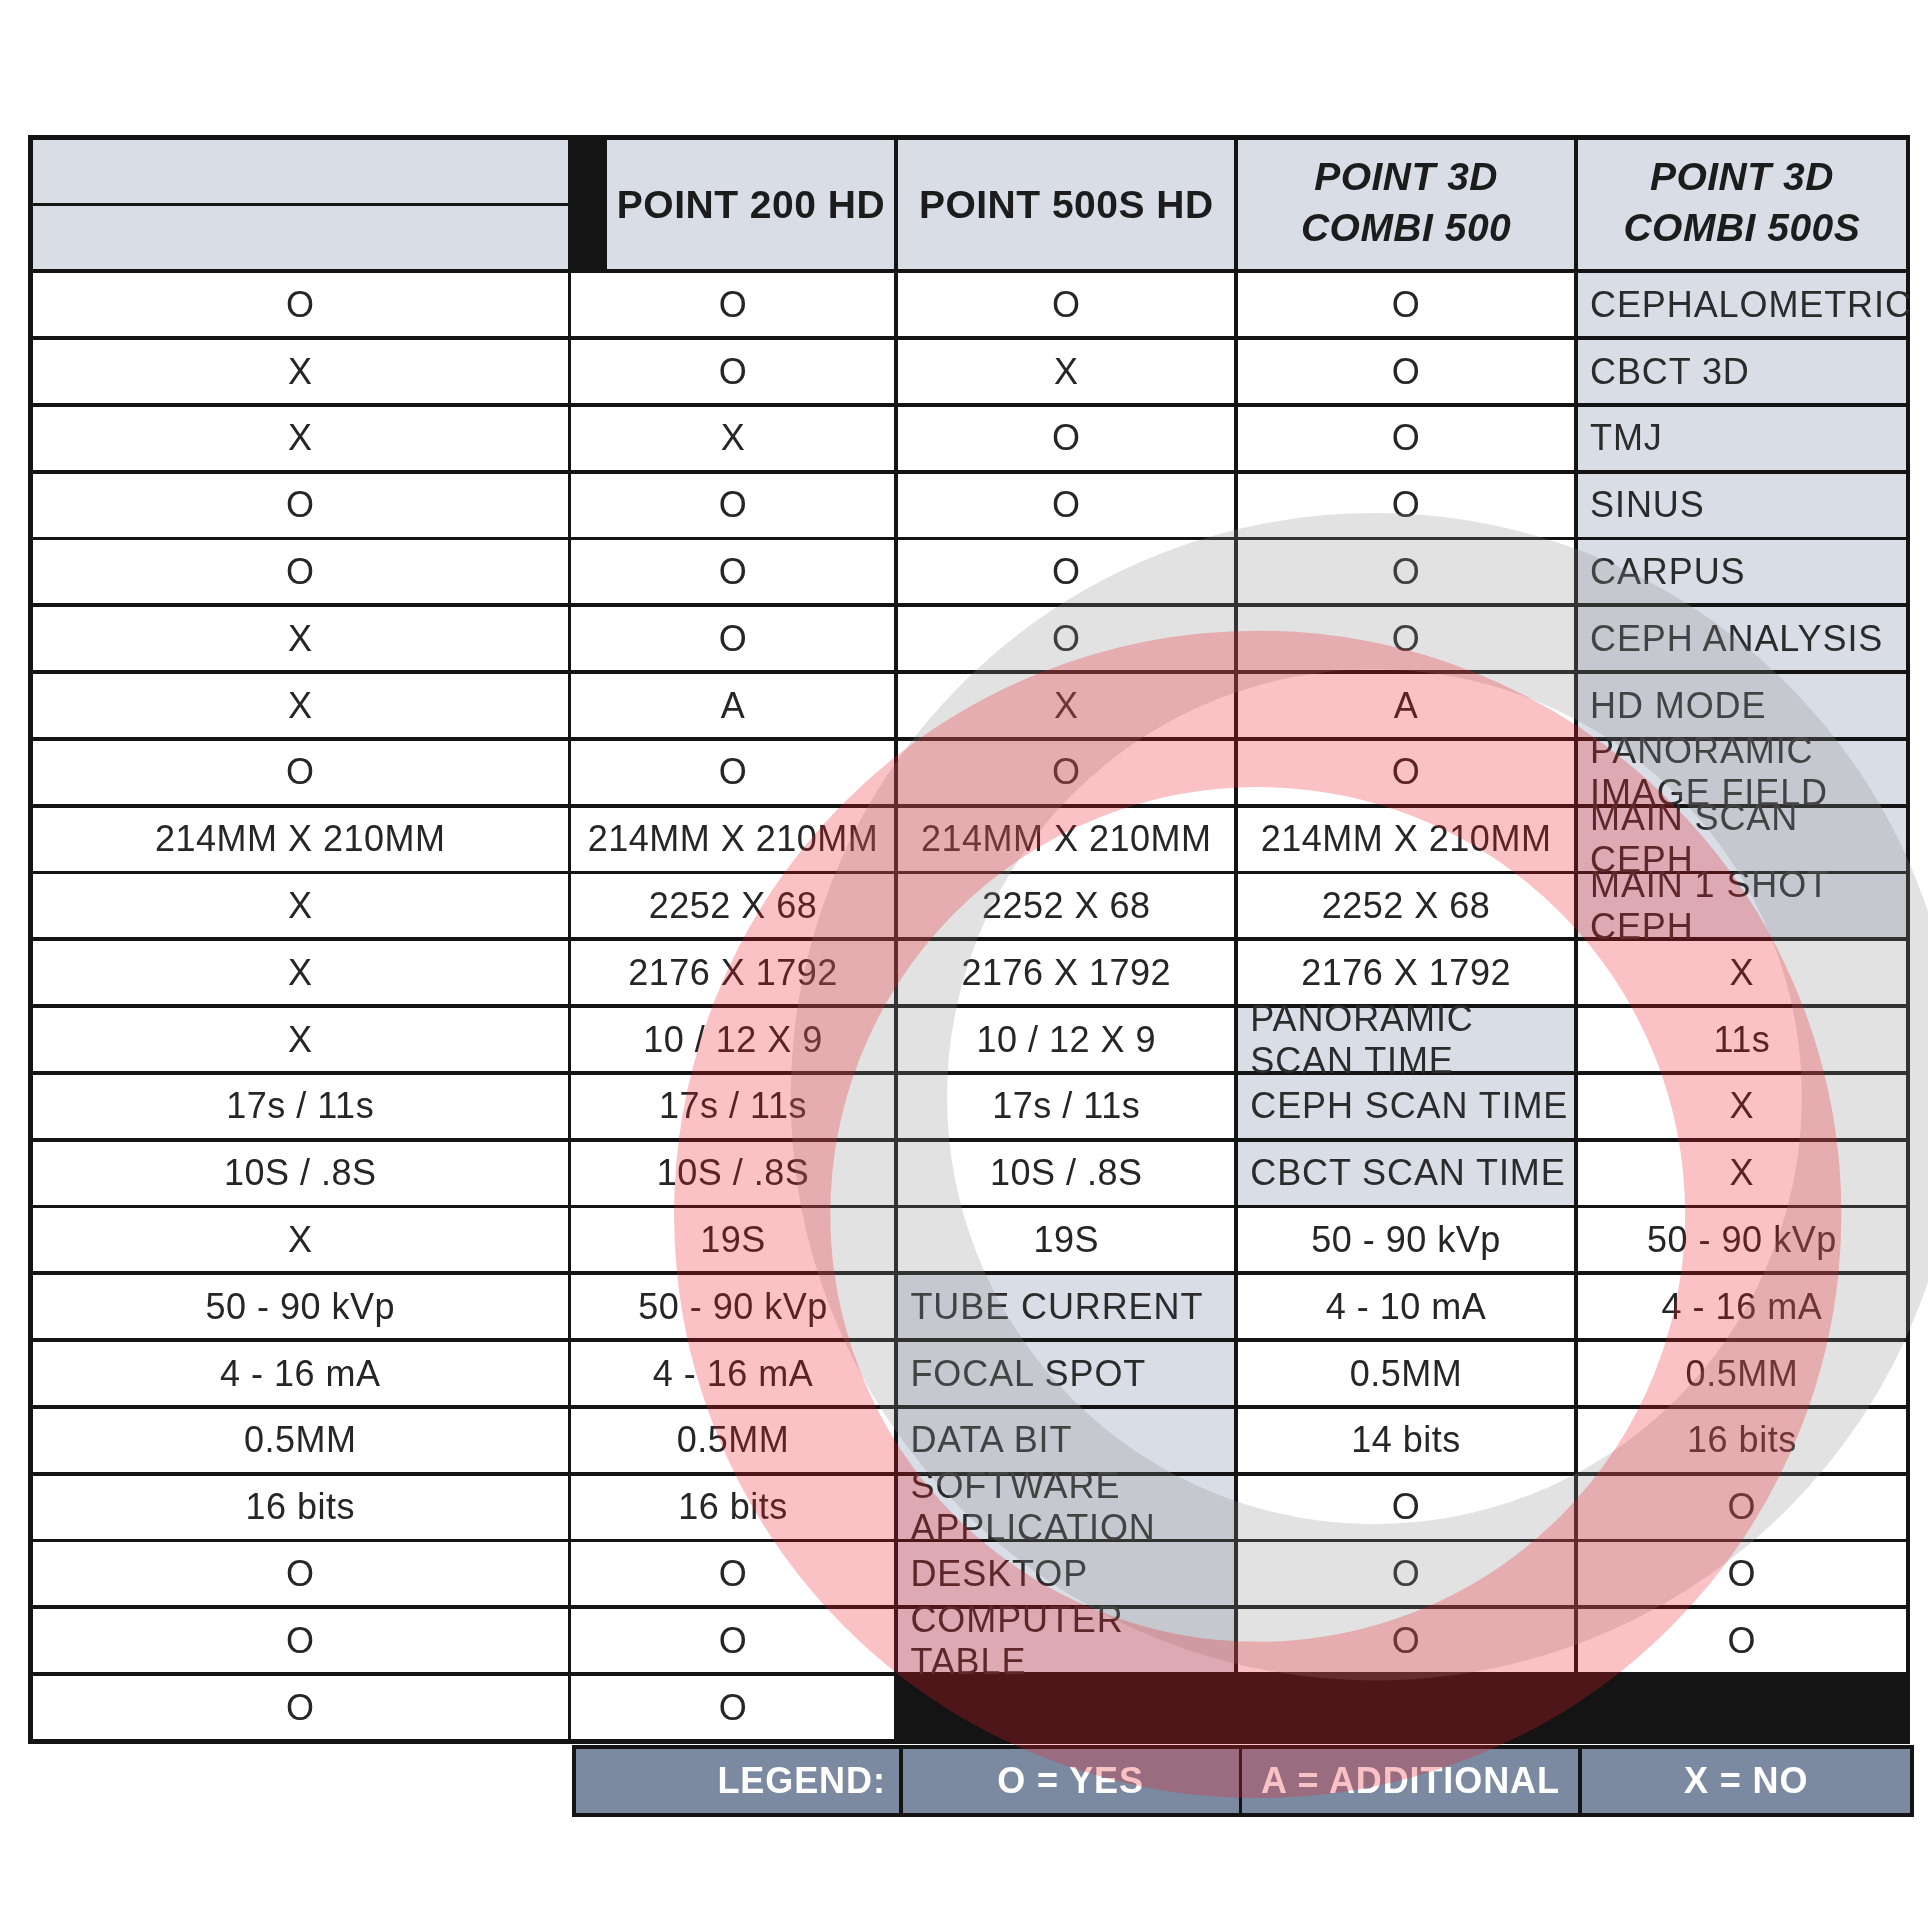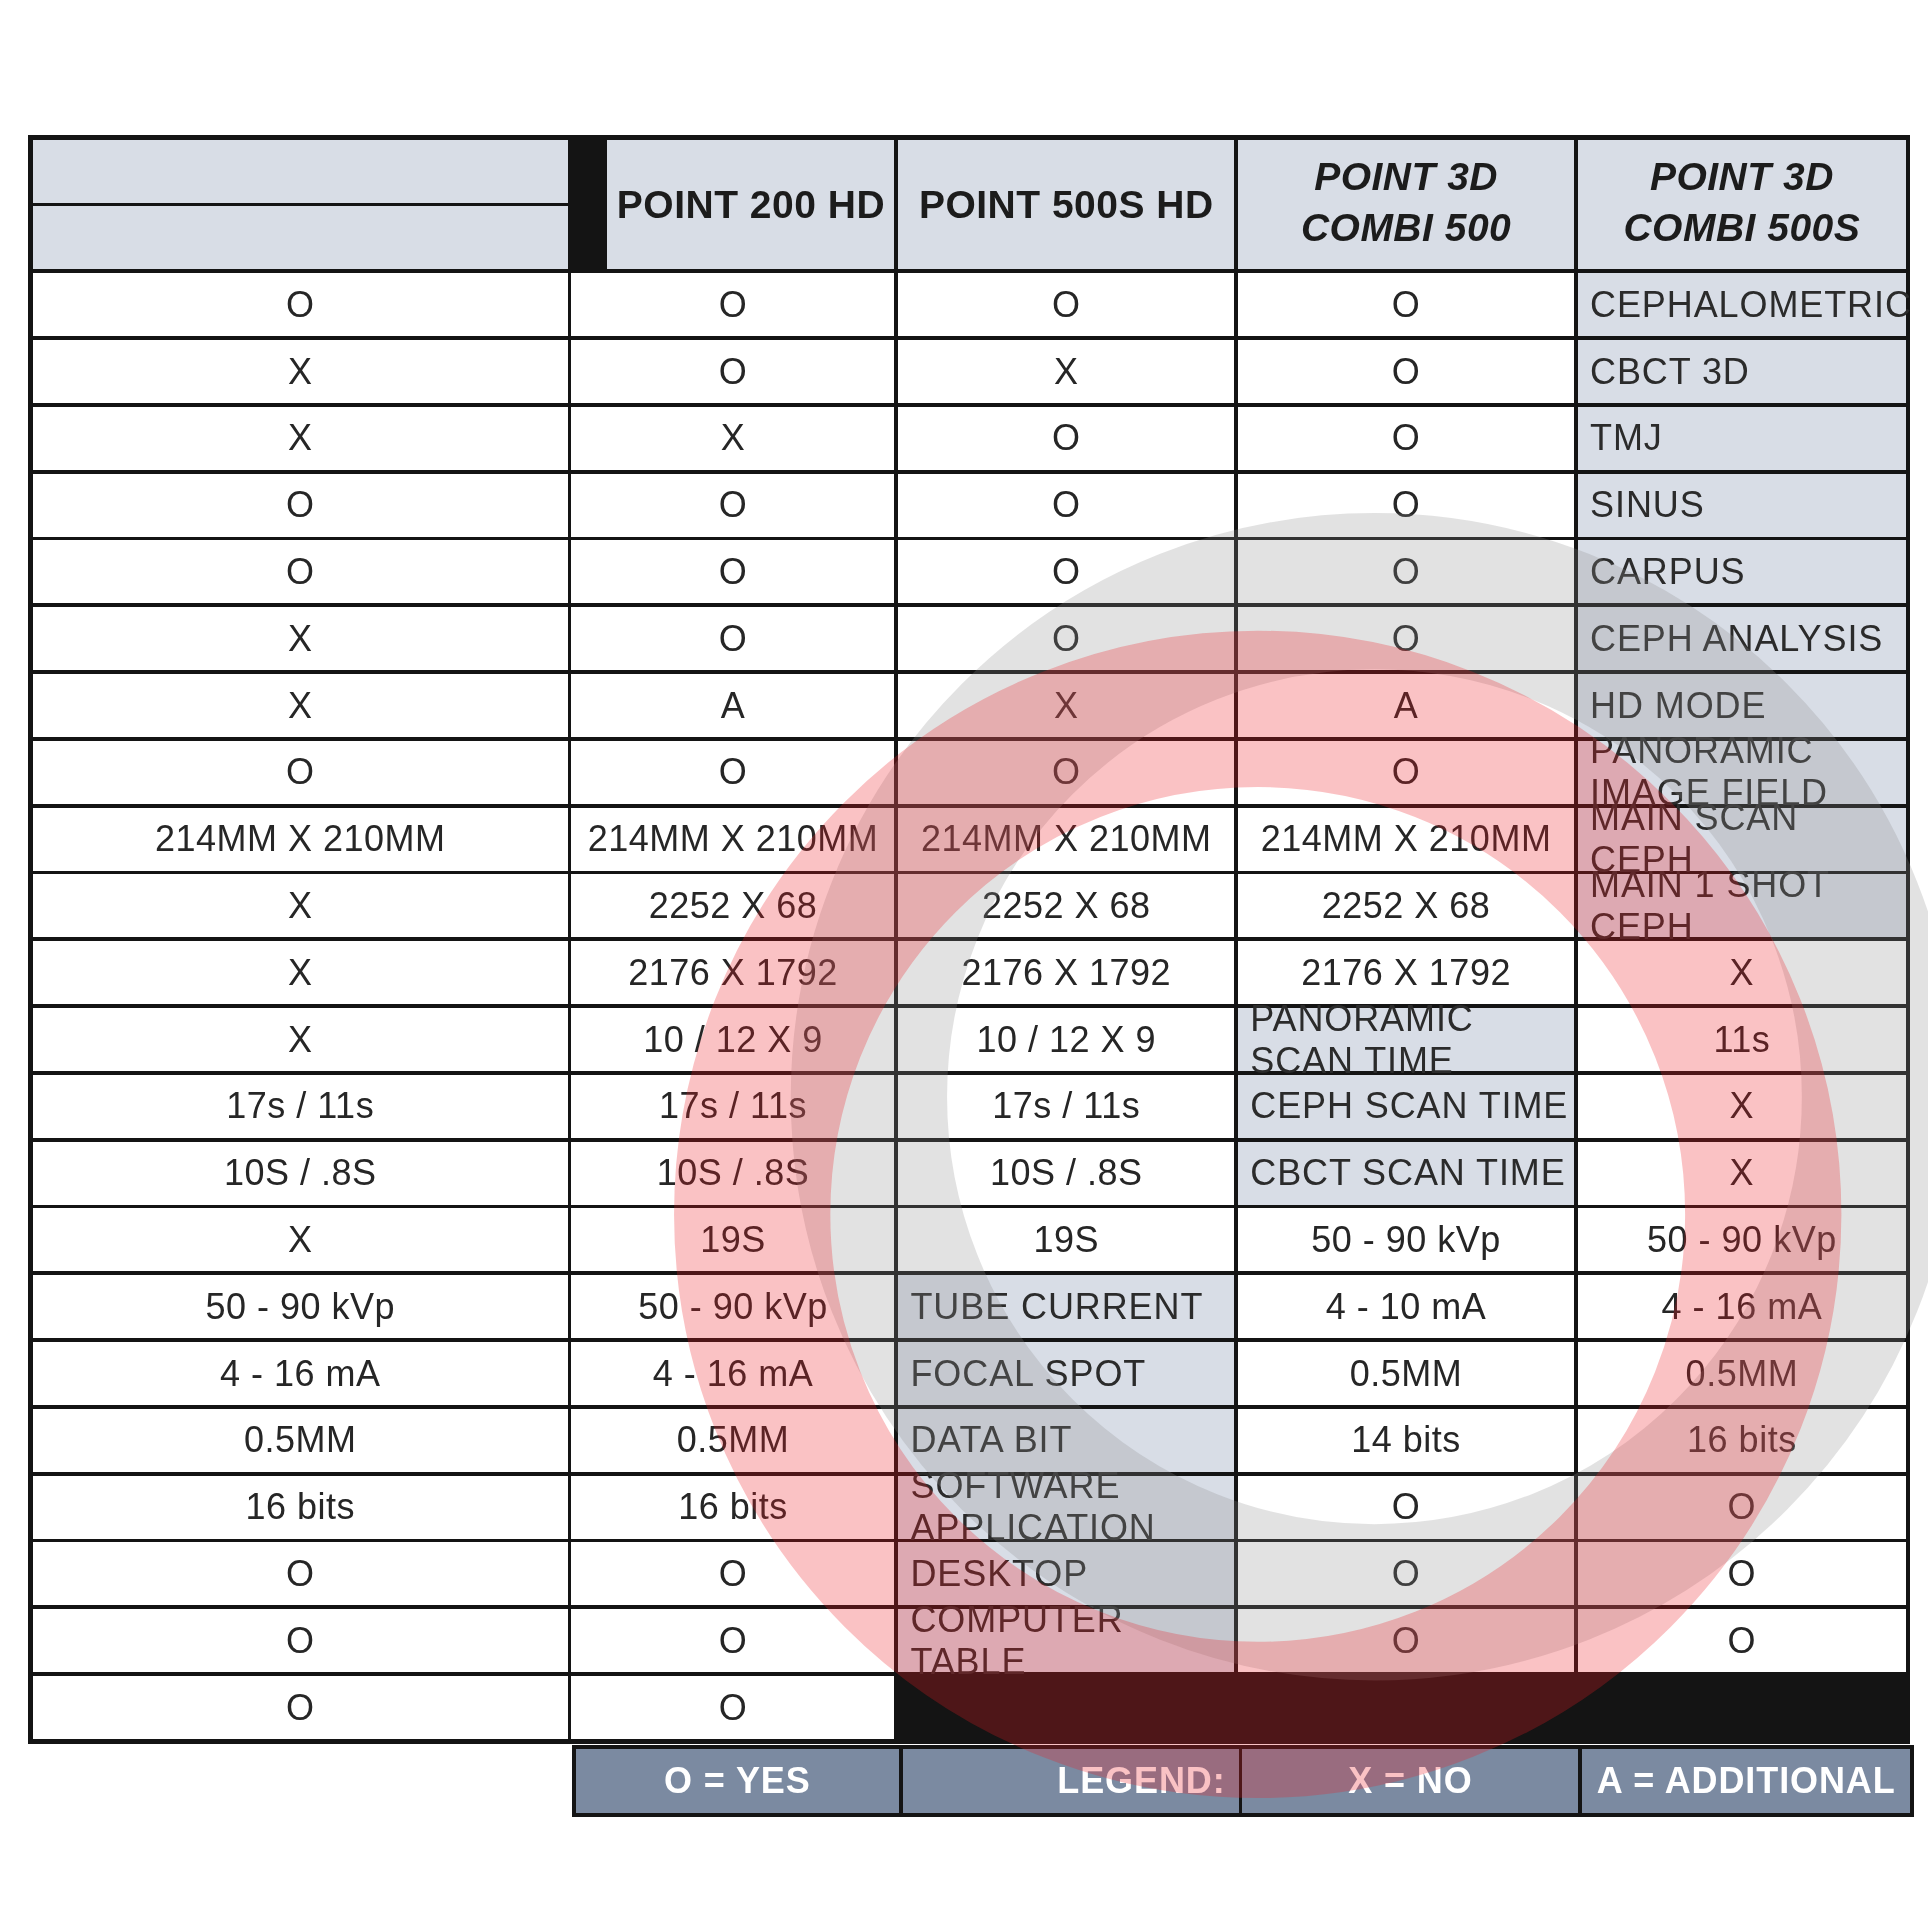--- a/index.html
+++ b/index.html
@@ -173,25 +173,25 @@
       <div class="cell val">O</div>
       <div class="cell val">O</div>
       <div class="cell rowlabel">COMPUTER TABLE</div>
       <div class="cell val">O</div>
       <div class="cell val">O</div>
       <div class="cell val">O</div>
       <div class="cell val">O</div>
     </div>
 
   <div class="legend" id="legend-bar">
-    <div class="lcell">O = YES</div>
+    <div class="lcell right">LEGEND:</div>
 
-  <div class="lcell right">LEGEND:</div>
+  <div class="lcell">O = YES</div>
+      <div class="lcell">A = ADDITIONAL</div>
       <div class="lcell">X = NO</div>
-      <div class="lcell">A = ADDITIONAL</div>
     </div>
 
   <svg class="watermark" width="1928" height="1928" viewBox="0 0 2048 2048">
     <circle cx="1460" cy="1165" r="537" fill="none" stroke="rgba(138,138,138,0.25)" stroke-width="166"></circle>
     <circle cx="1336" cy="1290" r="537" fill="none" stroke="rgba(237,28,36,0.27)" stroke-width="166"></circle>
   </svg>
 
 </div>
 
 

